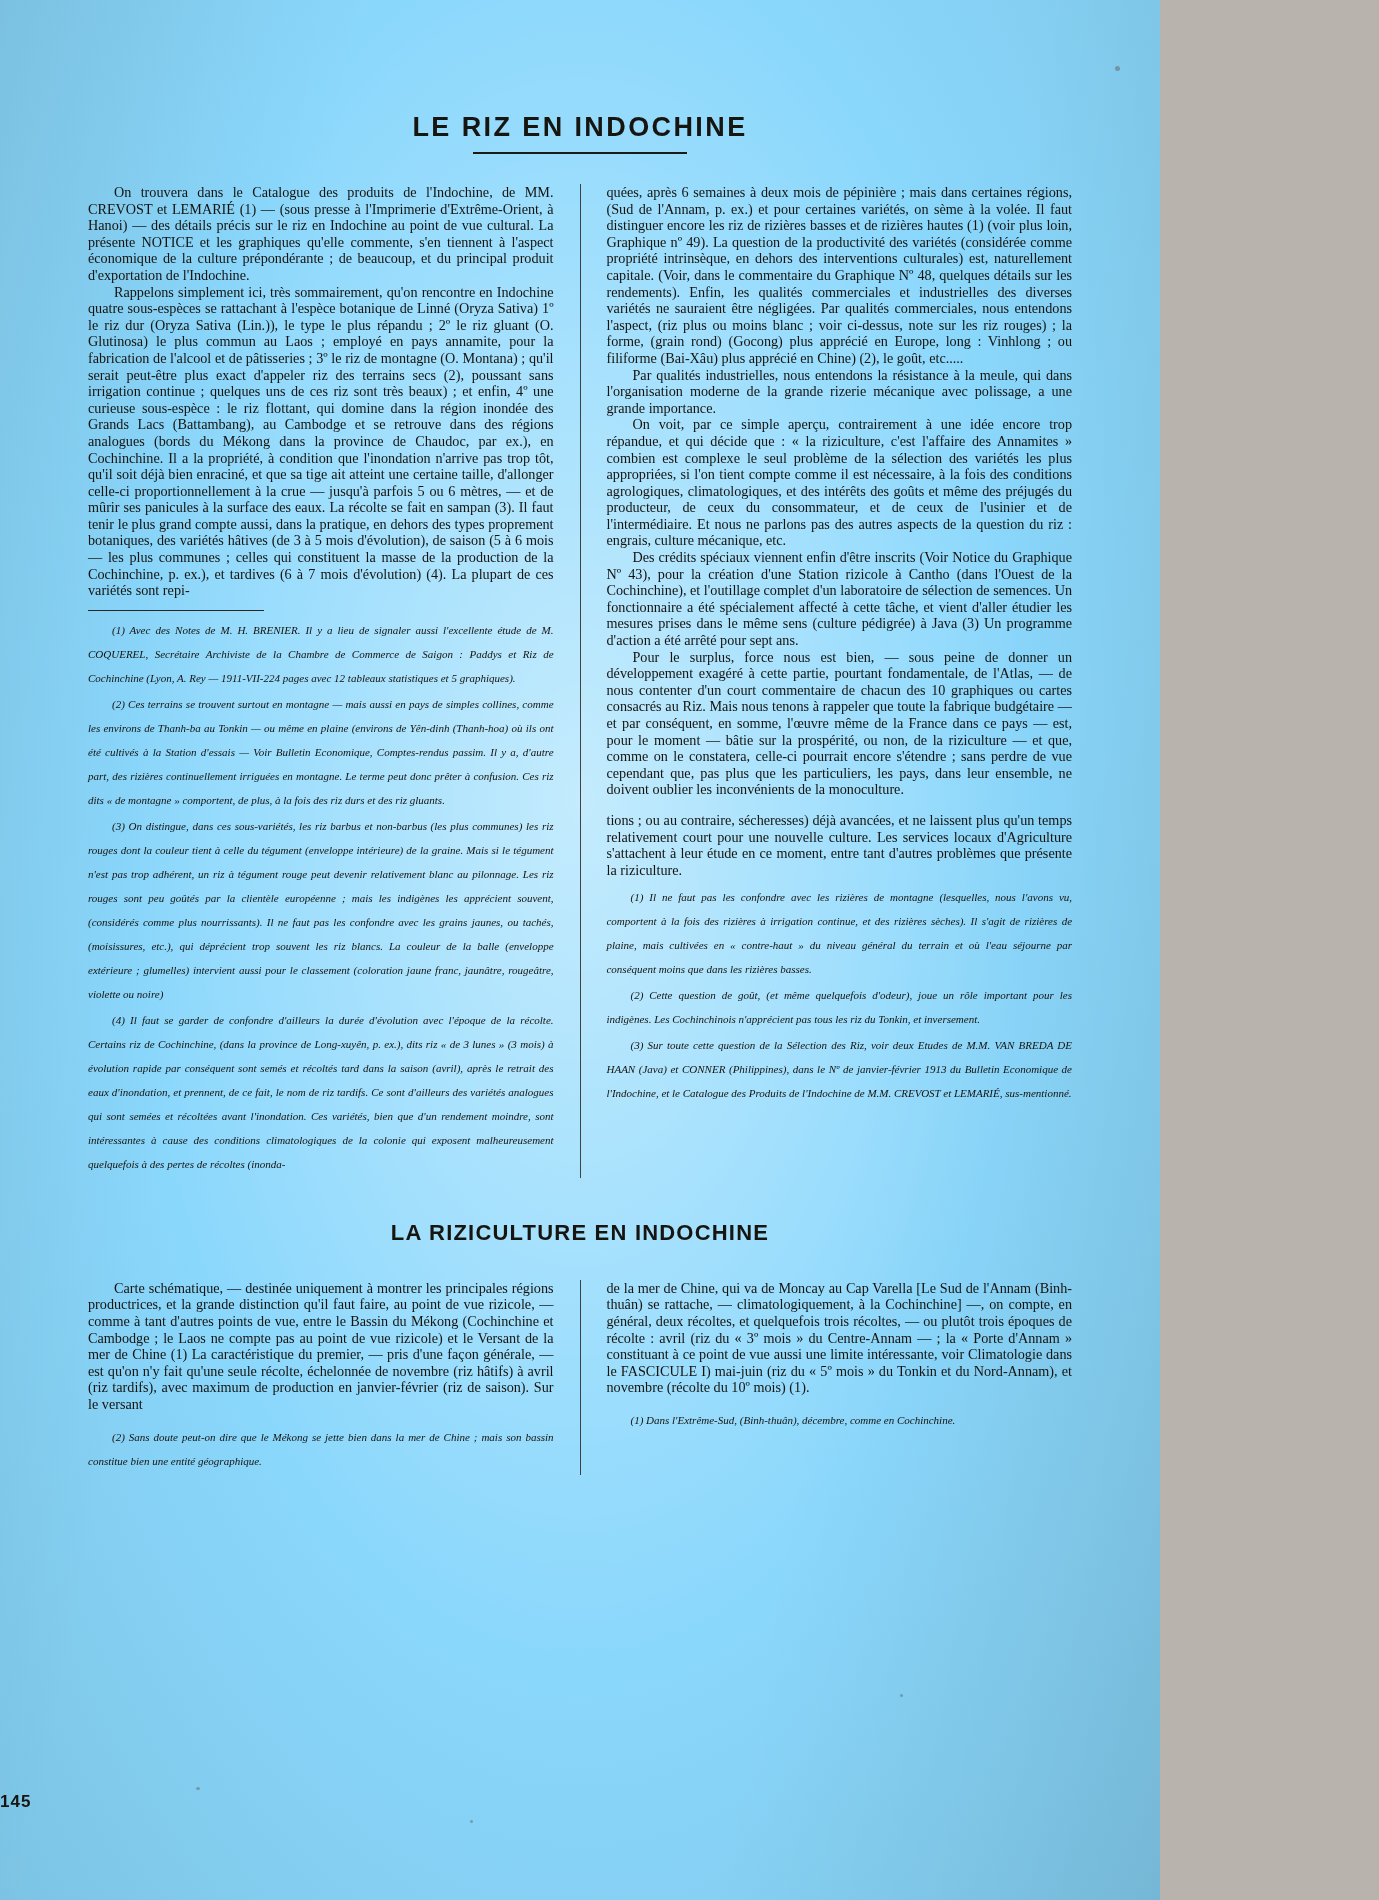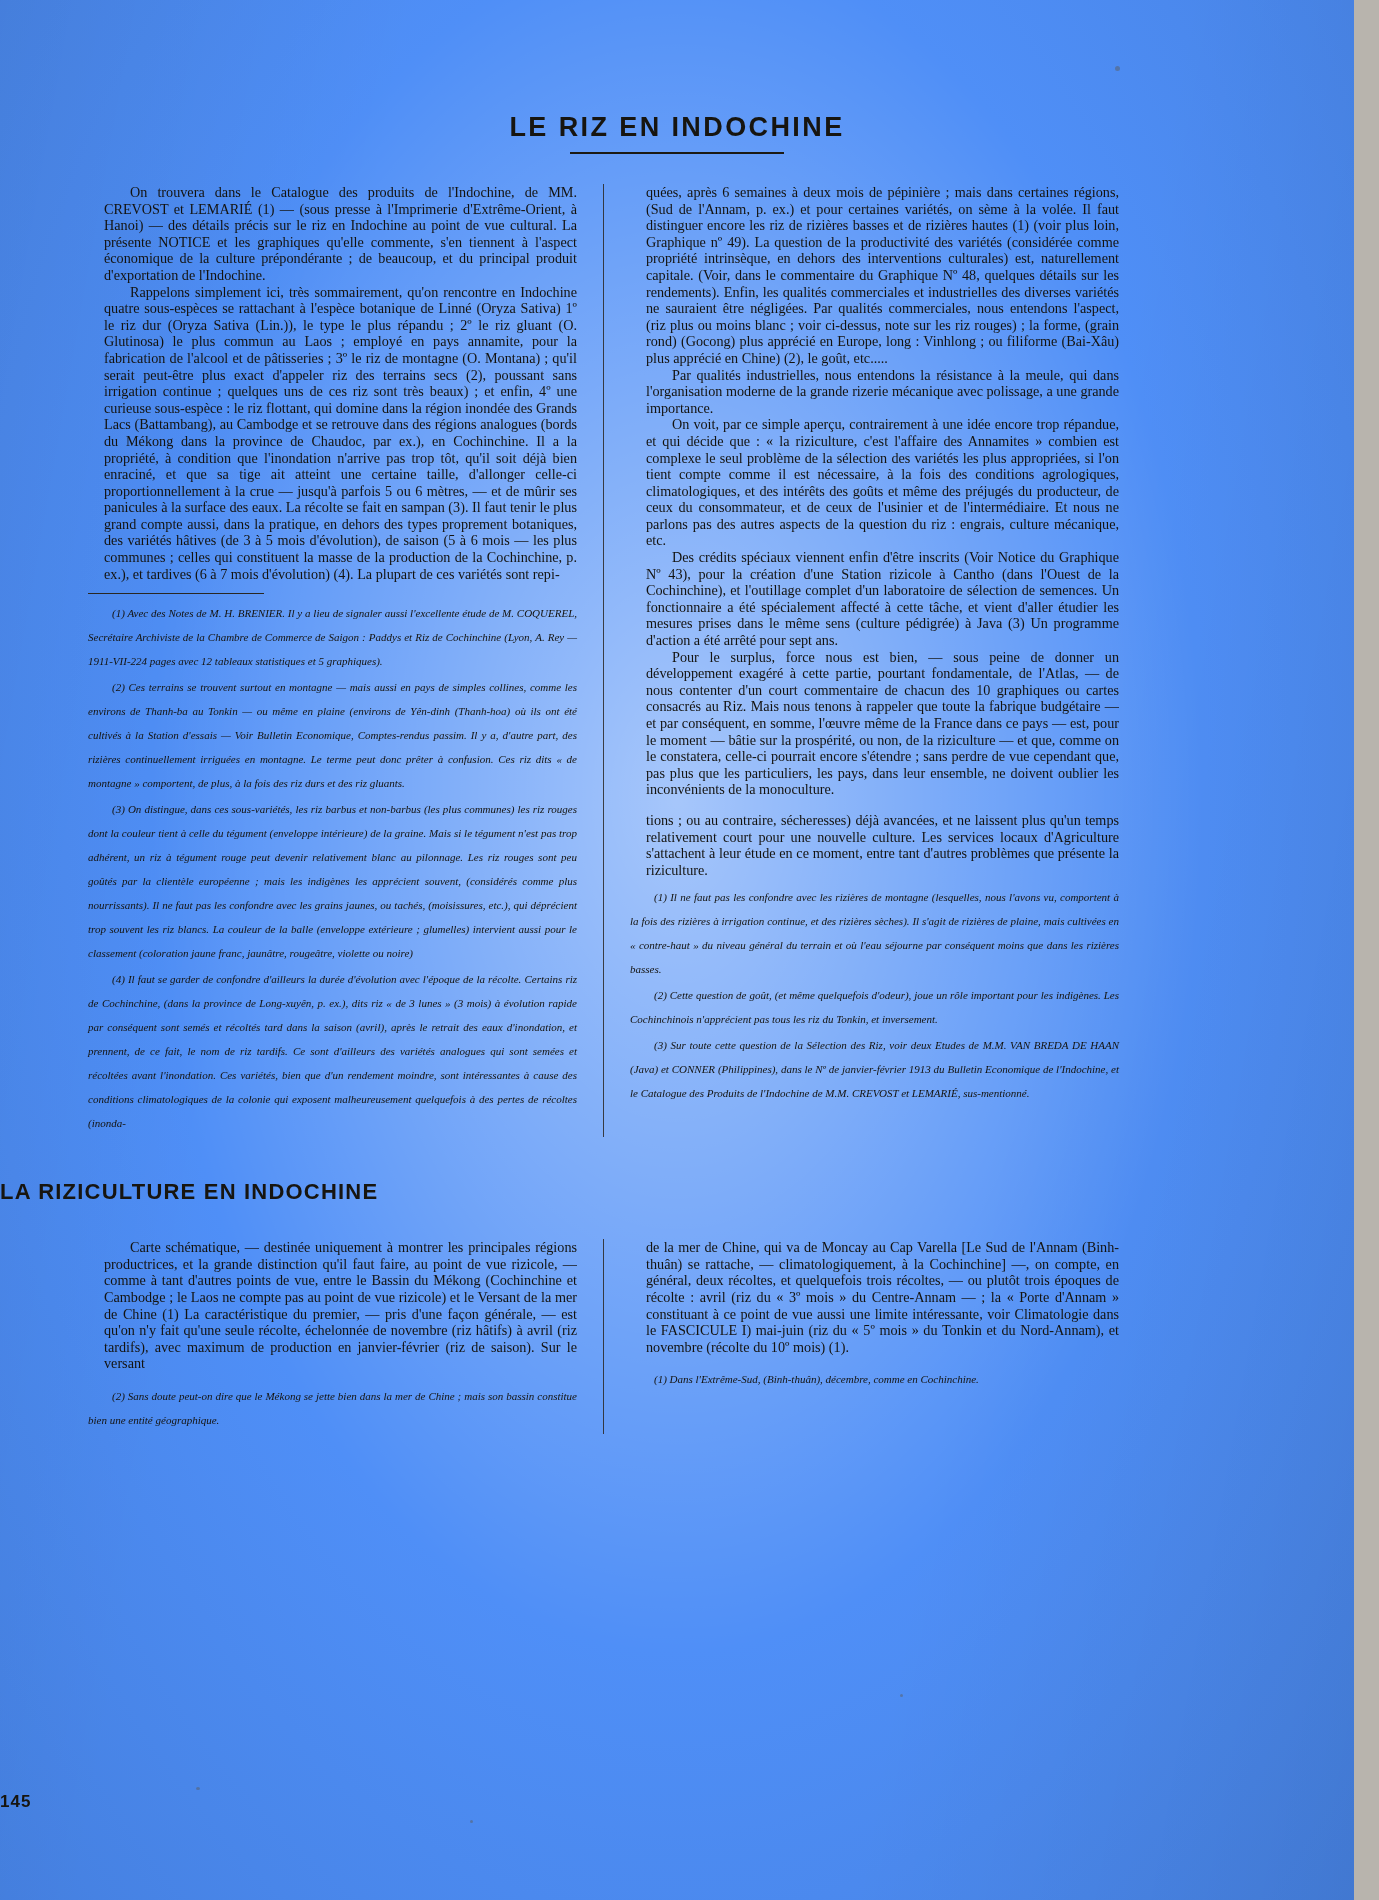--- a/index.html
+++ b/index.html
@@ -2,23 +2,23 @@
 <html><head>
 <meta charset="utf-8">
 <style>
   html, body {
     margin: 0;
     padding: 0;
     background: #b8b4ad;
   }
   .page {
     position: relative;
-    width: 1354px;
+    width: 1160px;
     height: 1900px;
-    background: #3b82f6;
+    background: #7dd3fc;
     overflow: hidden;
     font-family: "Liberation Serif", serif;
     color: #14130f;
   }
   
   .paper-tex {
     position: absolute;
     inset: 0;
     background:
       radial-gradient(ellipse at 50% 42%, rgba(255,255,255,0.55) 0%, rgba(255,255,255,0.10) 55%, rgba(120,115,105,0.16) 100%),
@@ -70,21 +70,21 @@
   }
   .col.left { padding-right: 26px; }
   .col.right { padding-left: 26px; }
   .divider {
     width: 1px;
     background: #2a2722;
     align-self: stretch;
     opacity: .85;
   }
   p {
-    margin: 0 0 0 16px;
+    margin: 0 0 0 0;
     text-indent: 26px;
   }
   p.noindent { text-indent: 0; }
 
   .fn-rule {
     width: 176px;
     height: 1px;
     background: #2a2722;
     margin: 11px 0 7px 0;
   }
@@ -95,20 +95,21 @@
     margin-bottom: 2px;
     font-style: italic;
   }
   .fn.hang { text-indent: 24px; }
 
   .gap-s { height: 7px; }
   .gap-m { height: 12px; }
 
   
   .section2-title {
+    text-align: center;
     font-family: "Liberation Sans", sans-serif;
     font-weight: bold;
     font-size: 22px;
     letter-spacing: 1.2px;
     margin: 0;
     color: #171510;
   }
   .section2-sub {
     text-align: center;
     font-style: italic;

